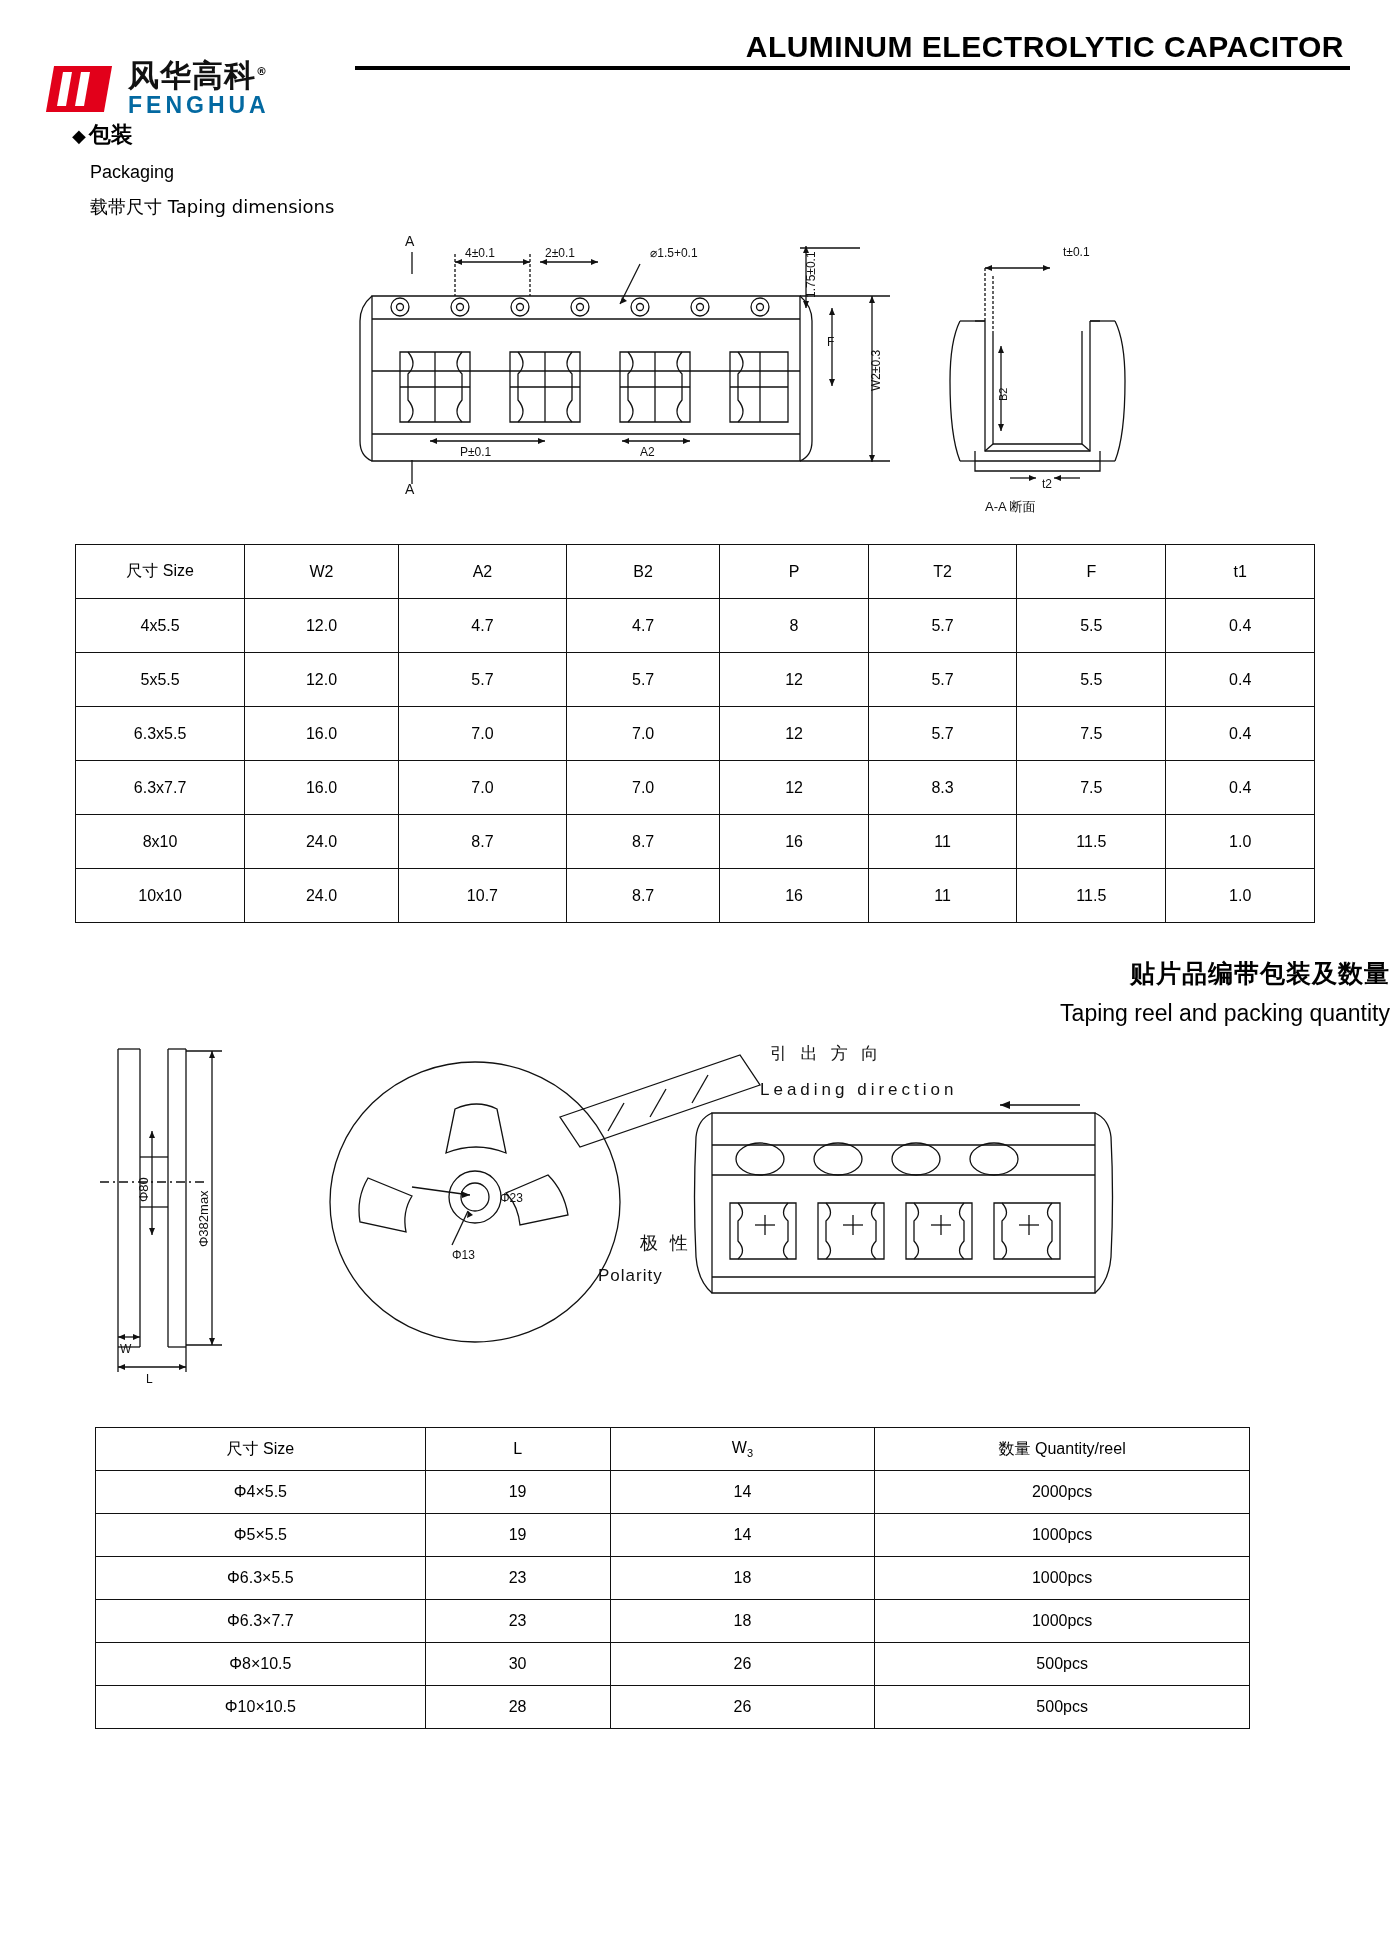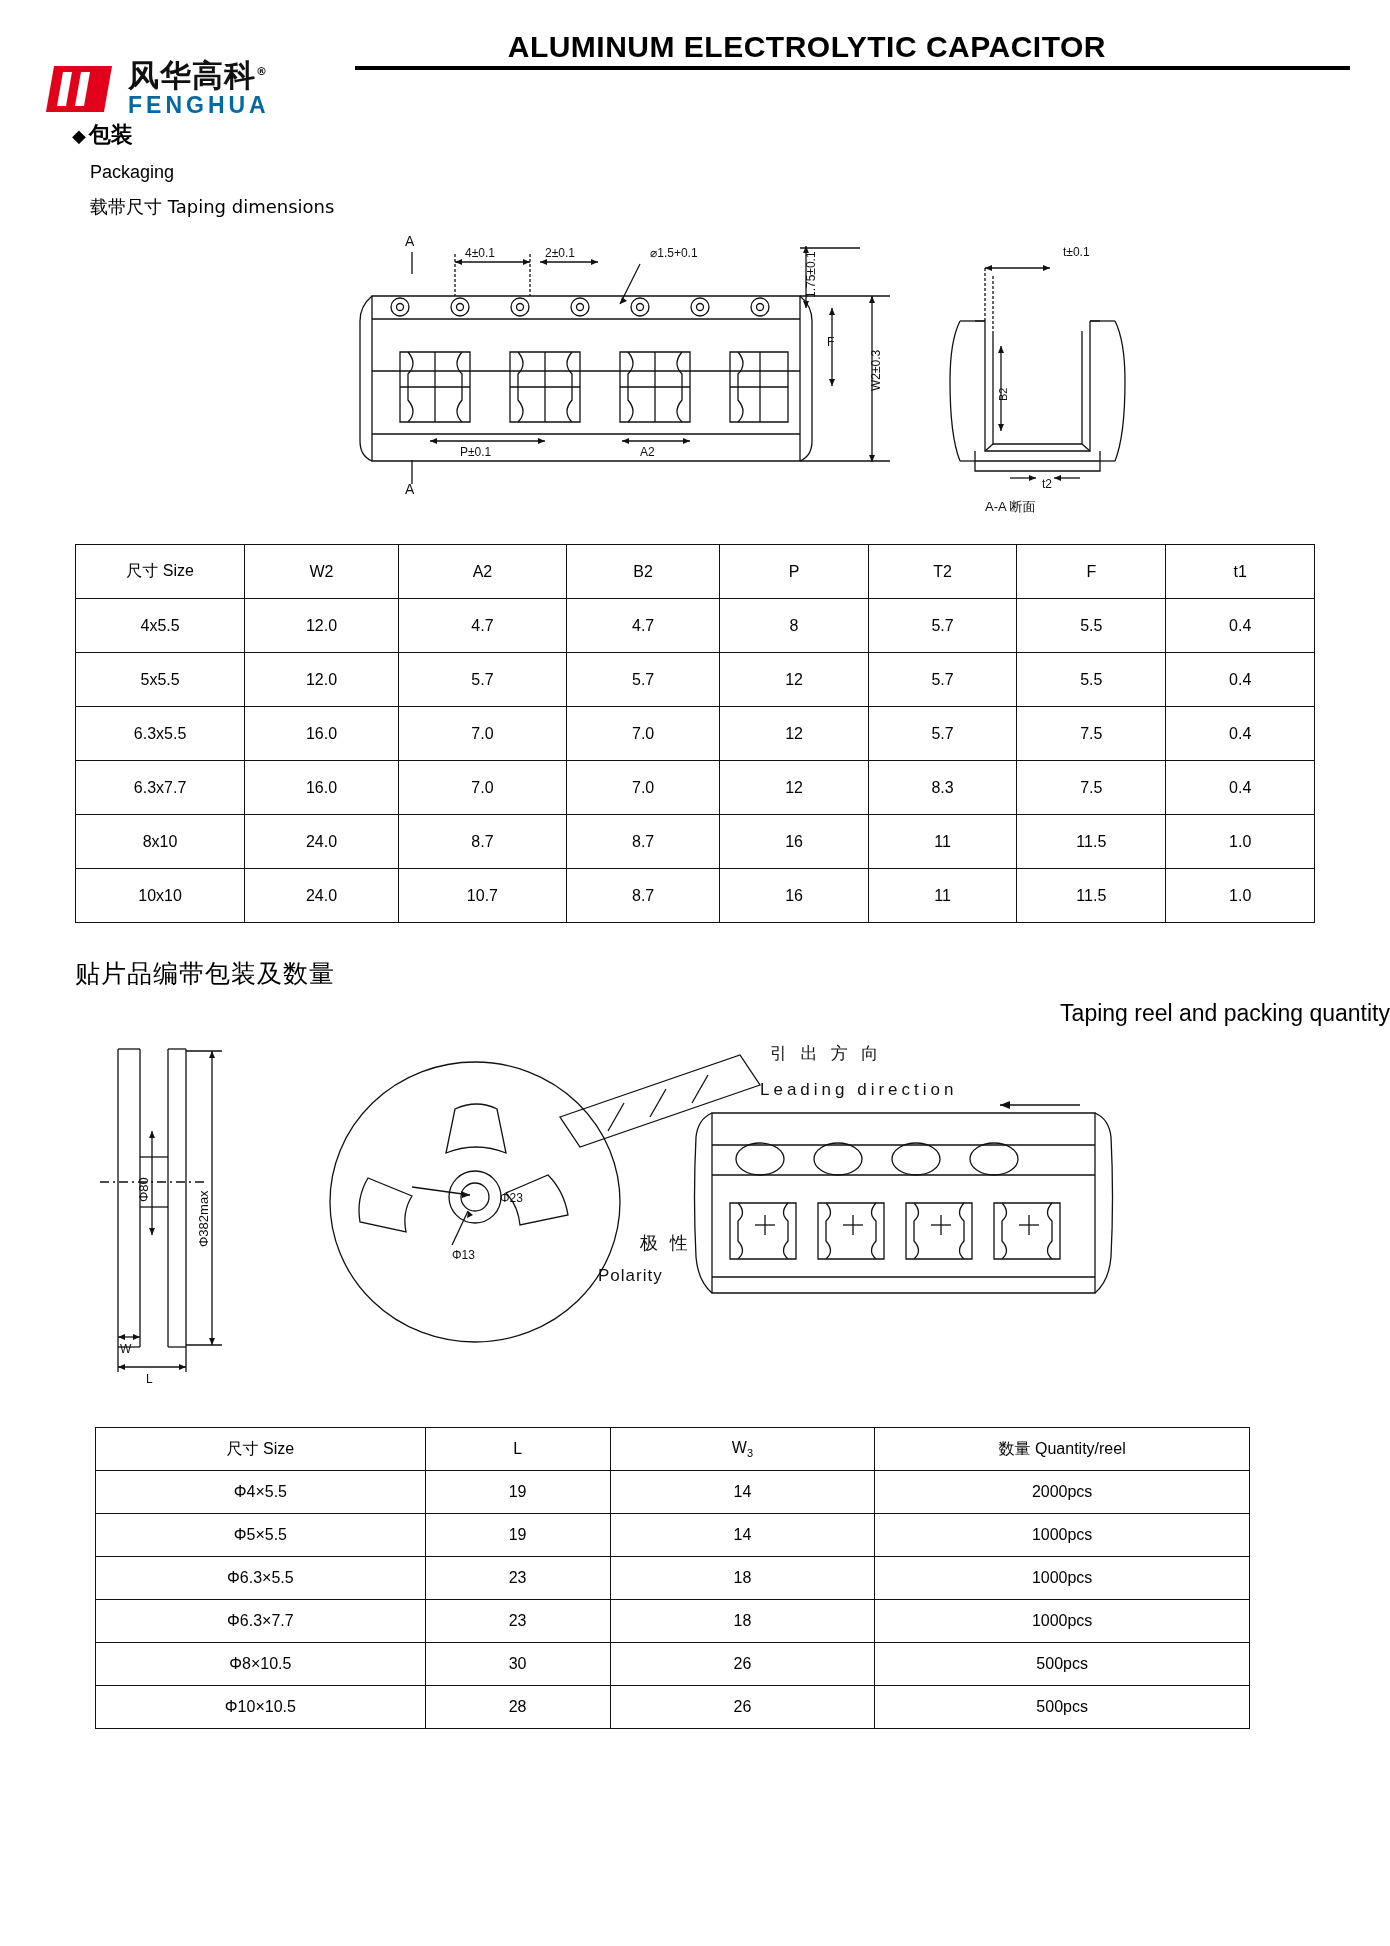--- a/index.html
+++ b/index.html
@@ -57,21 +57,21 @@
   .logo-reg {
     font-size:11px; vertical-align:super;
   }
   .logo-en {
     font-size:23px; font-weight:bold; letter-spacing:4px;
     color:#0369a1;
     margin-top:3px;
   }
   .header-title {
     flex:1;
-    text-align:center;
+    text-align:right;
     font-size:30px;
     font-weight:bold;
     letter-spacing:0.5px;
     padding-top:14px;
     padding-right:6px;
   }
   .header-rule {
     position:absolute;
     left:355px; right:40px;
     bottom:22px;
@@ -98,23 +98,24 @@
     font-size:18px;
     margin:12px 0 7px 18px;
     font-family:"DejaVu Sans", sans-serif;
   }
 
   .block-head {
     padding-left:75px;
     margin-top:34px;
   }
   .block-head .cn {
-    font-size:25px; font-weight:normal;
+    font-size:25px; font-weight:bold;
     font-family:"DejaVu Sans", sans-serif;
     letter-spacing:1px;
+    text-align:right;
   }
   .block-head .en {
     font-size:23px;
     margin-top:10px;
     text-align:right;
   }
 
   
   .drawing { width:100%; }
 

